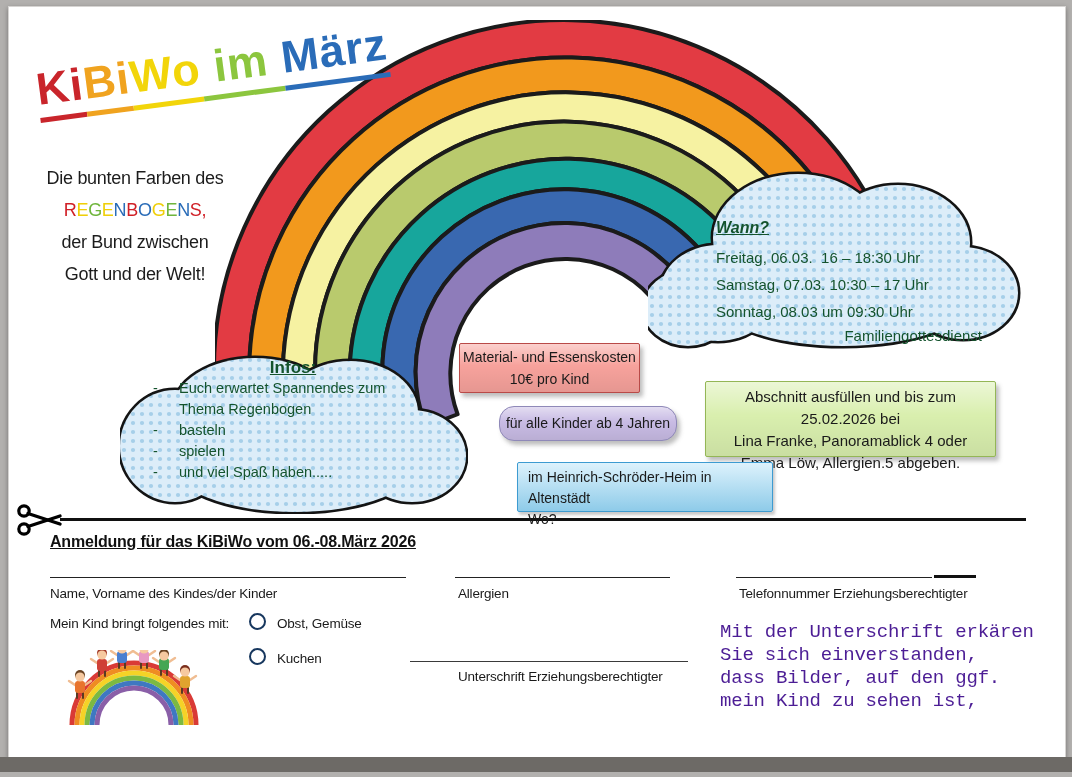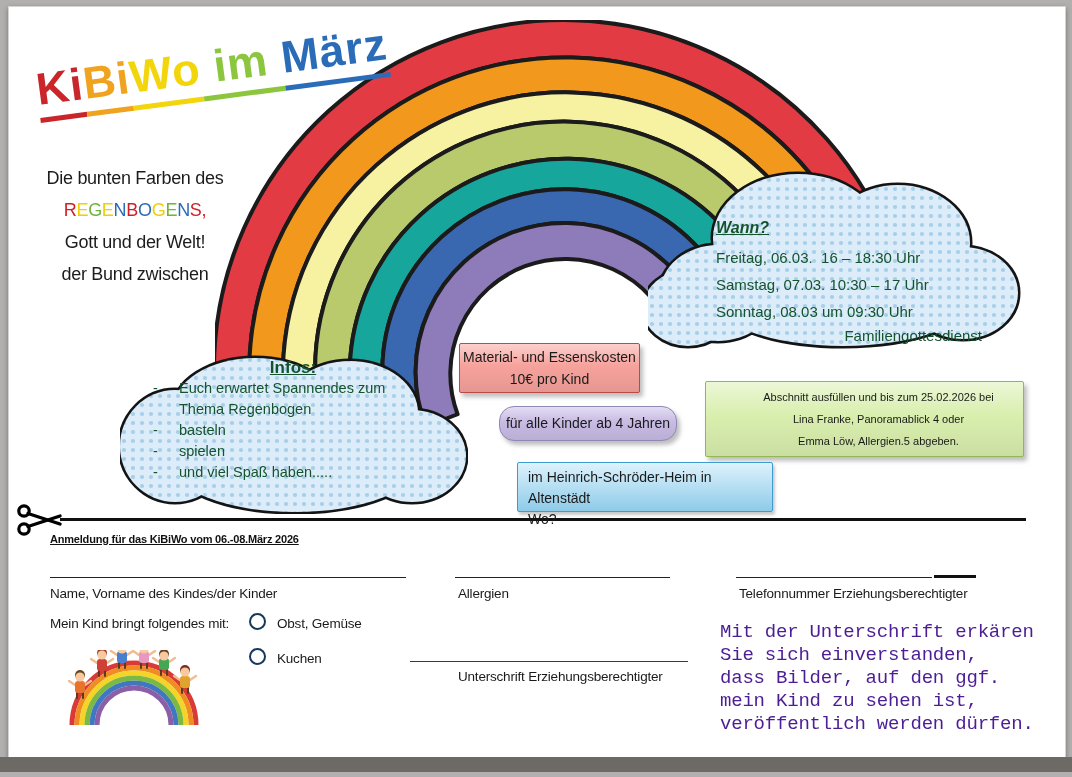--- a/index.html
+++ b/index.html
@@ -28,26 +28,26 @@
   .infos-heading{font-size:17px;font-weight:bold;text-decoration:underline;text-align:center;}
   .info-row{display:flex;font-size:14.5px;line-height:21px;}
   .info-dash{width:26px;padding-left:5px;flex:none;}
   .info-item-text{width:245px;}
   
   .box{z-index:3;border:1.6px solid;border-radius:2px;
        background-image:linear-gradient(180deg,rgba(255,255,255,.5),rgba(255,255,255,0) 45%,rgba(0,0,0,.07));
        box-shadow:3px 4px 4px rgba(110,110,110,.45);color:#1a1a1a;}
   .cost-box{left:459px;top:343px;width:179px;height:46px;text-align:center;font-size:14px;line-height:22px;padding-top:2px;}
   .age-box{left:499px;top:406px;width:176px;height:33px;text-align:center;font-size:14px;line-height:33px;}
-  .deadline-box{left:705px;top:381px;width:289px;height:70px;text-align:center;font-size:11px;line-height:22px;padding-top:4px;padding-left:28px;}
+  .deadline-box{left:705px;top:381px;width:289px;height:70px;text-align:center;font-size:15px;line-height:22px;padding-top:4px;}
   .location-box{left:517px;top:462px;width:234px;height:40px;padding:4px 10px;font-size:14px;line-height:21px;box-shadow:2px 3px 3px rgba(120,120,120,.4);}
   
   .cut-line{left:60px;top:518px;width:966px;height:3px;background:#101010;z-index:2;}
   .scissors{left:16px;top:503px;z-index:3;}
-  .reg-heading{left:50px;top:533px;font-size:11px;font-weight:bold;text-decoration:underline;letter-spacing:-0.2px;z-index:2;color:#111;}
+  .reg-heading{left:50px;top:533px;font-size:16px;font-weight:bold;text-decoration:underline;letter-spacing:-0.2px;z-index:2;color:#111;}
   .field-line{height:0;border-top:1.6px solid #222;z-index:2;}
   .flabel{font-size:13.5px;color:#1a1a1a;letter-spacing:-0.2px;z-index:2;}
   .radio{width:13px;height:13px;border:2.6px solid #17375e;border-radius:50%;background:#fff;z-index:2;cursor:pointer;}
   .consent{left:720px;top:621px;width:330px;font-size:19px;line-height:23px;color:#4c1d95;letter-spacing:-0.2px;z-index:2;font-family:Liberation Mono, monospace;}
   .sig-line{left:410px;top:661px;width:278px;border-top:1.6px solid #3a3a3a;}
   .kids-svg{left:52px;top:650px;z-index:2;}
 </style>
 </head>
 <body>
 
@@ -73,22 +73,22 @@
       <path d="M 172.7,394.0 A 182,182 0 1 1 528.0,315.2 L 495.7,322.0 A 149,149 0 1 0 204.8,386.5 Z" fill="#3968b0"></path>
       <path d="M 204.8,386.5 A 149,149 0 1 1 495.7,322.0 L 462.5,329.1 A 115,115 0 1 0 237.9,378.9 Z" fill="#8e7cba"></path>
     </g>
   </svg>
 
   <div class="abs title"><span class="cw" style="color: rgb(201, 37, 43);">Ki</span><span class="cw" style="color: rgb(240, 163, 31);">Bi</span><span class="cw" style="color: rgb(242, 213, 10);">Wo</span><span class="cw" style="color: rgb(140, 198, 62);"> im </span><span class="cw" style="color: rgb(42, 108, 184);">März</span></div>
 
   <div class="abs intro">
     <div>Die bunten Farben des</div>
     <div><span class="cw-plain" style="color: rgb(208, 31, 38);">R</span><span class="cw-plain" style="color: rgb(239, 207, 8);">E</span><span class="cw-plain" style="color: rgb(111, 181, 60);">G</span><span class="cw-plain" style="color: rgb(239, 207, 8);">E</span><span class="cw-plain" style="color: rgb(42, 108, 184);">N</span><span class="cw-plain" style="color: rgb(208, 31, 38);">B</span><span class="cw-plain" style="color: rgb(42, 108, 184);">O</span><span class="cw-plain" style="color: rgb(239, 207, 8);">G</span><span class="cw-plain" style="color: rgb(111, 181, 60);">E</span><span class="cw-plain" style="color: rgb(42, 108, 184);">N</span><span class="cw-plain" style="color: rgb(208, 31, 38);">S</span><span class="cw-plain" style="color: rgb(208, 31, 38);">,</span></div>
+    <div>der Bund zwischen</div>
     <div>Gott und der Welt!</div>
-    <div>der Bund zwischen</div>
   </div>
 
   <svg class="abs cloud-svg" style="left:648px;top:158px;" width="376" height="194" viewBox="0 0 376 194">
     <g stroke-width="5" fill="url(#dotpat)" stroke="#141414">
       <ellipse cx="70" cy="135" rx="58" ry="48"></ellipse>
       <ellipse cx="150" cy="80" rx="85" ry="64"></ellipse>
       <ellipse cx="250" cy="85" rx="72" ry="58"></ellipse>
       <ellipse cx="315" cy="135" rx="55" ry="46"></ellipse>
       <ellipse cx="195" cy="140" rx="130" ry="48"></ellipse>
       <ellipse cx="40" cy="150" rx="45" ry="38"></ellipse>
@@ -190,21 +190,20 @@
 
   <div class="abs radio" style="left:249px;top:648px;"></div>
   <div class="abs flabel" style="left:277px;top:651px;">Kuchen</div>
 
   <div class="abs field-line sig-line"></div>
   <div class="abs flabel" style="left:458px;top:669px;">Unterschrift Erziehungsberechtigter</div>
 
   <div class="abs consent">
     <div>Mit der Unterschrift erkären Sie sich einverstanden,</div>
     <div>dass Bilder, auf den ggf. mein Kind zu sehen ist,</div>
-    <div>veröffentlich werden dürfen.</div>
   </div>
 
   <svg class="abs kids-svg" width="165" height="75" viewBox="0 0 165 75">
     <g fill="none" stroke-width="5">
       <path d="M 20,75 A 62,62 0 0 1 144,75" stroke="#d93a36"></path>
       <path d="M 25,75 A 57,57 0 0 1 139,75" stroke="#ef8d22"></path>
       <path d="M 30,75 A 52,52 0 0 1 134,75" stroke="#f5d327"></path>
       <path d="M 35,75 A 47,47 0 0 1 129,75" stroke="#7cb942"></path>
       <path d="M 40,75 A 42,42 0 0 1 124,75" stroke="#3f78c1"></path>
       <path d="M 45,75 A 37,37 0 0 1 119,75" stroke="#8a5fa8"></path>

